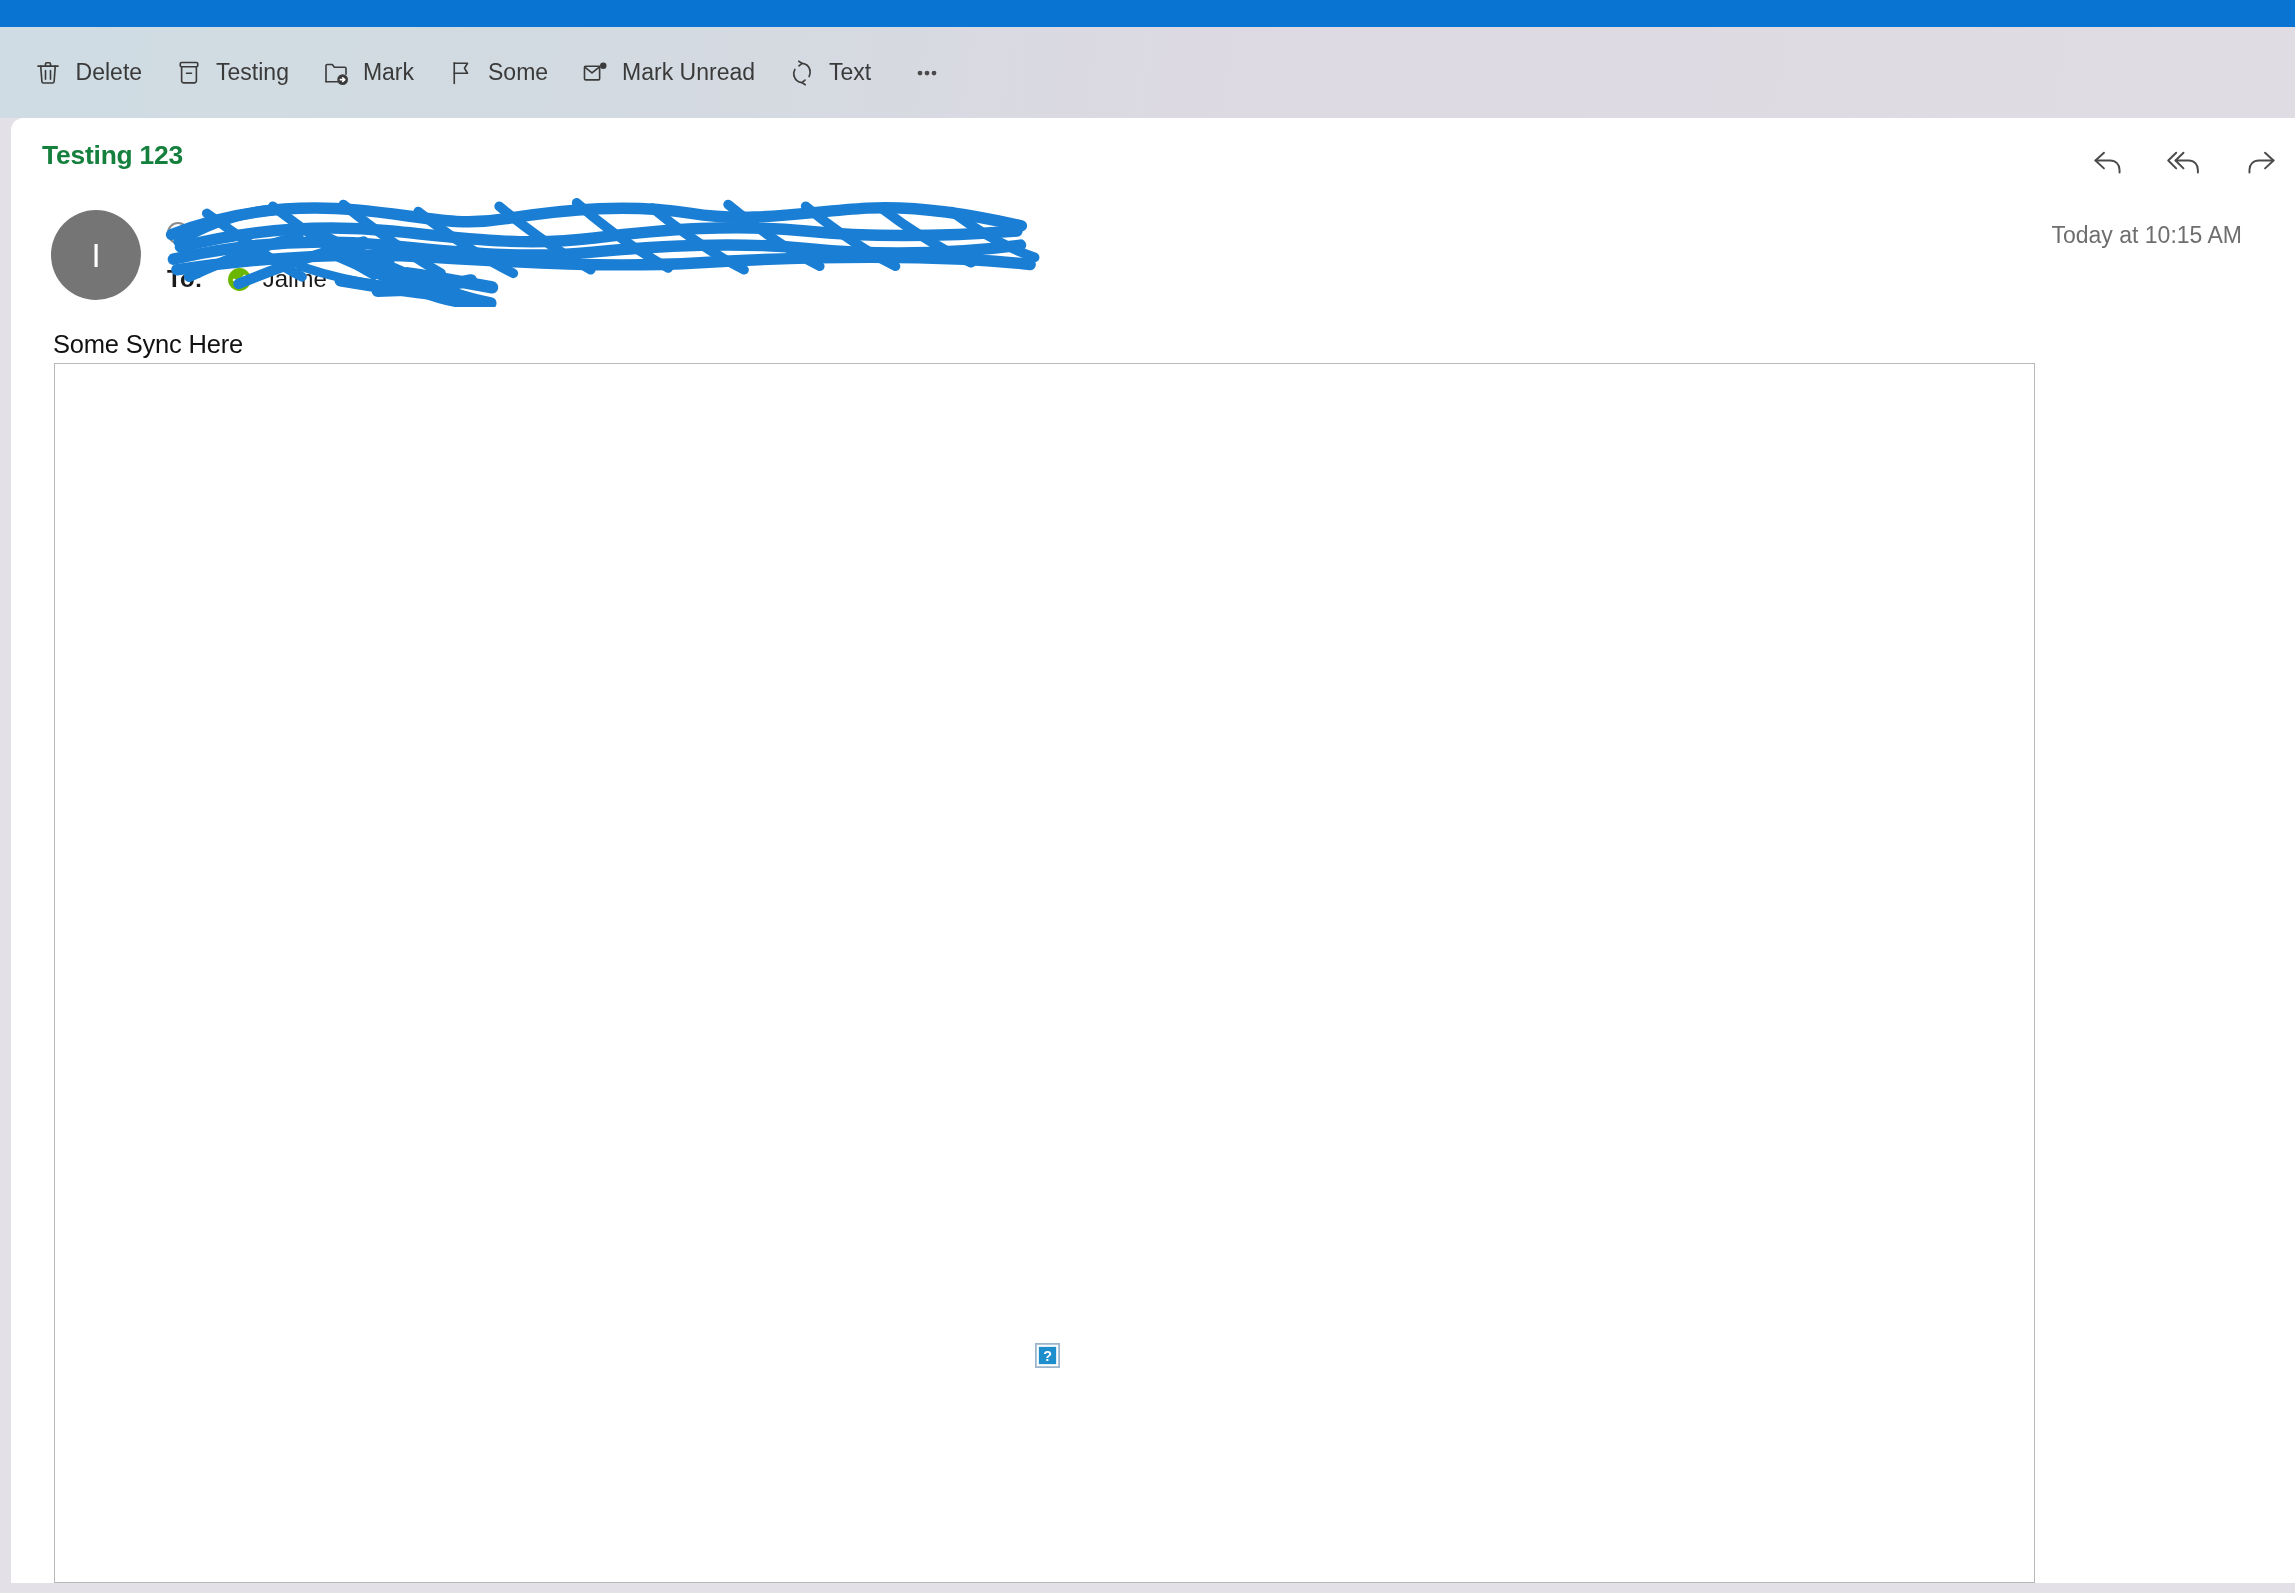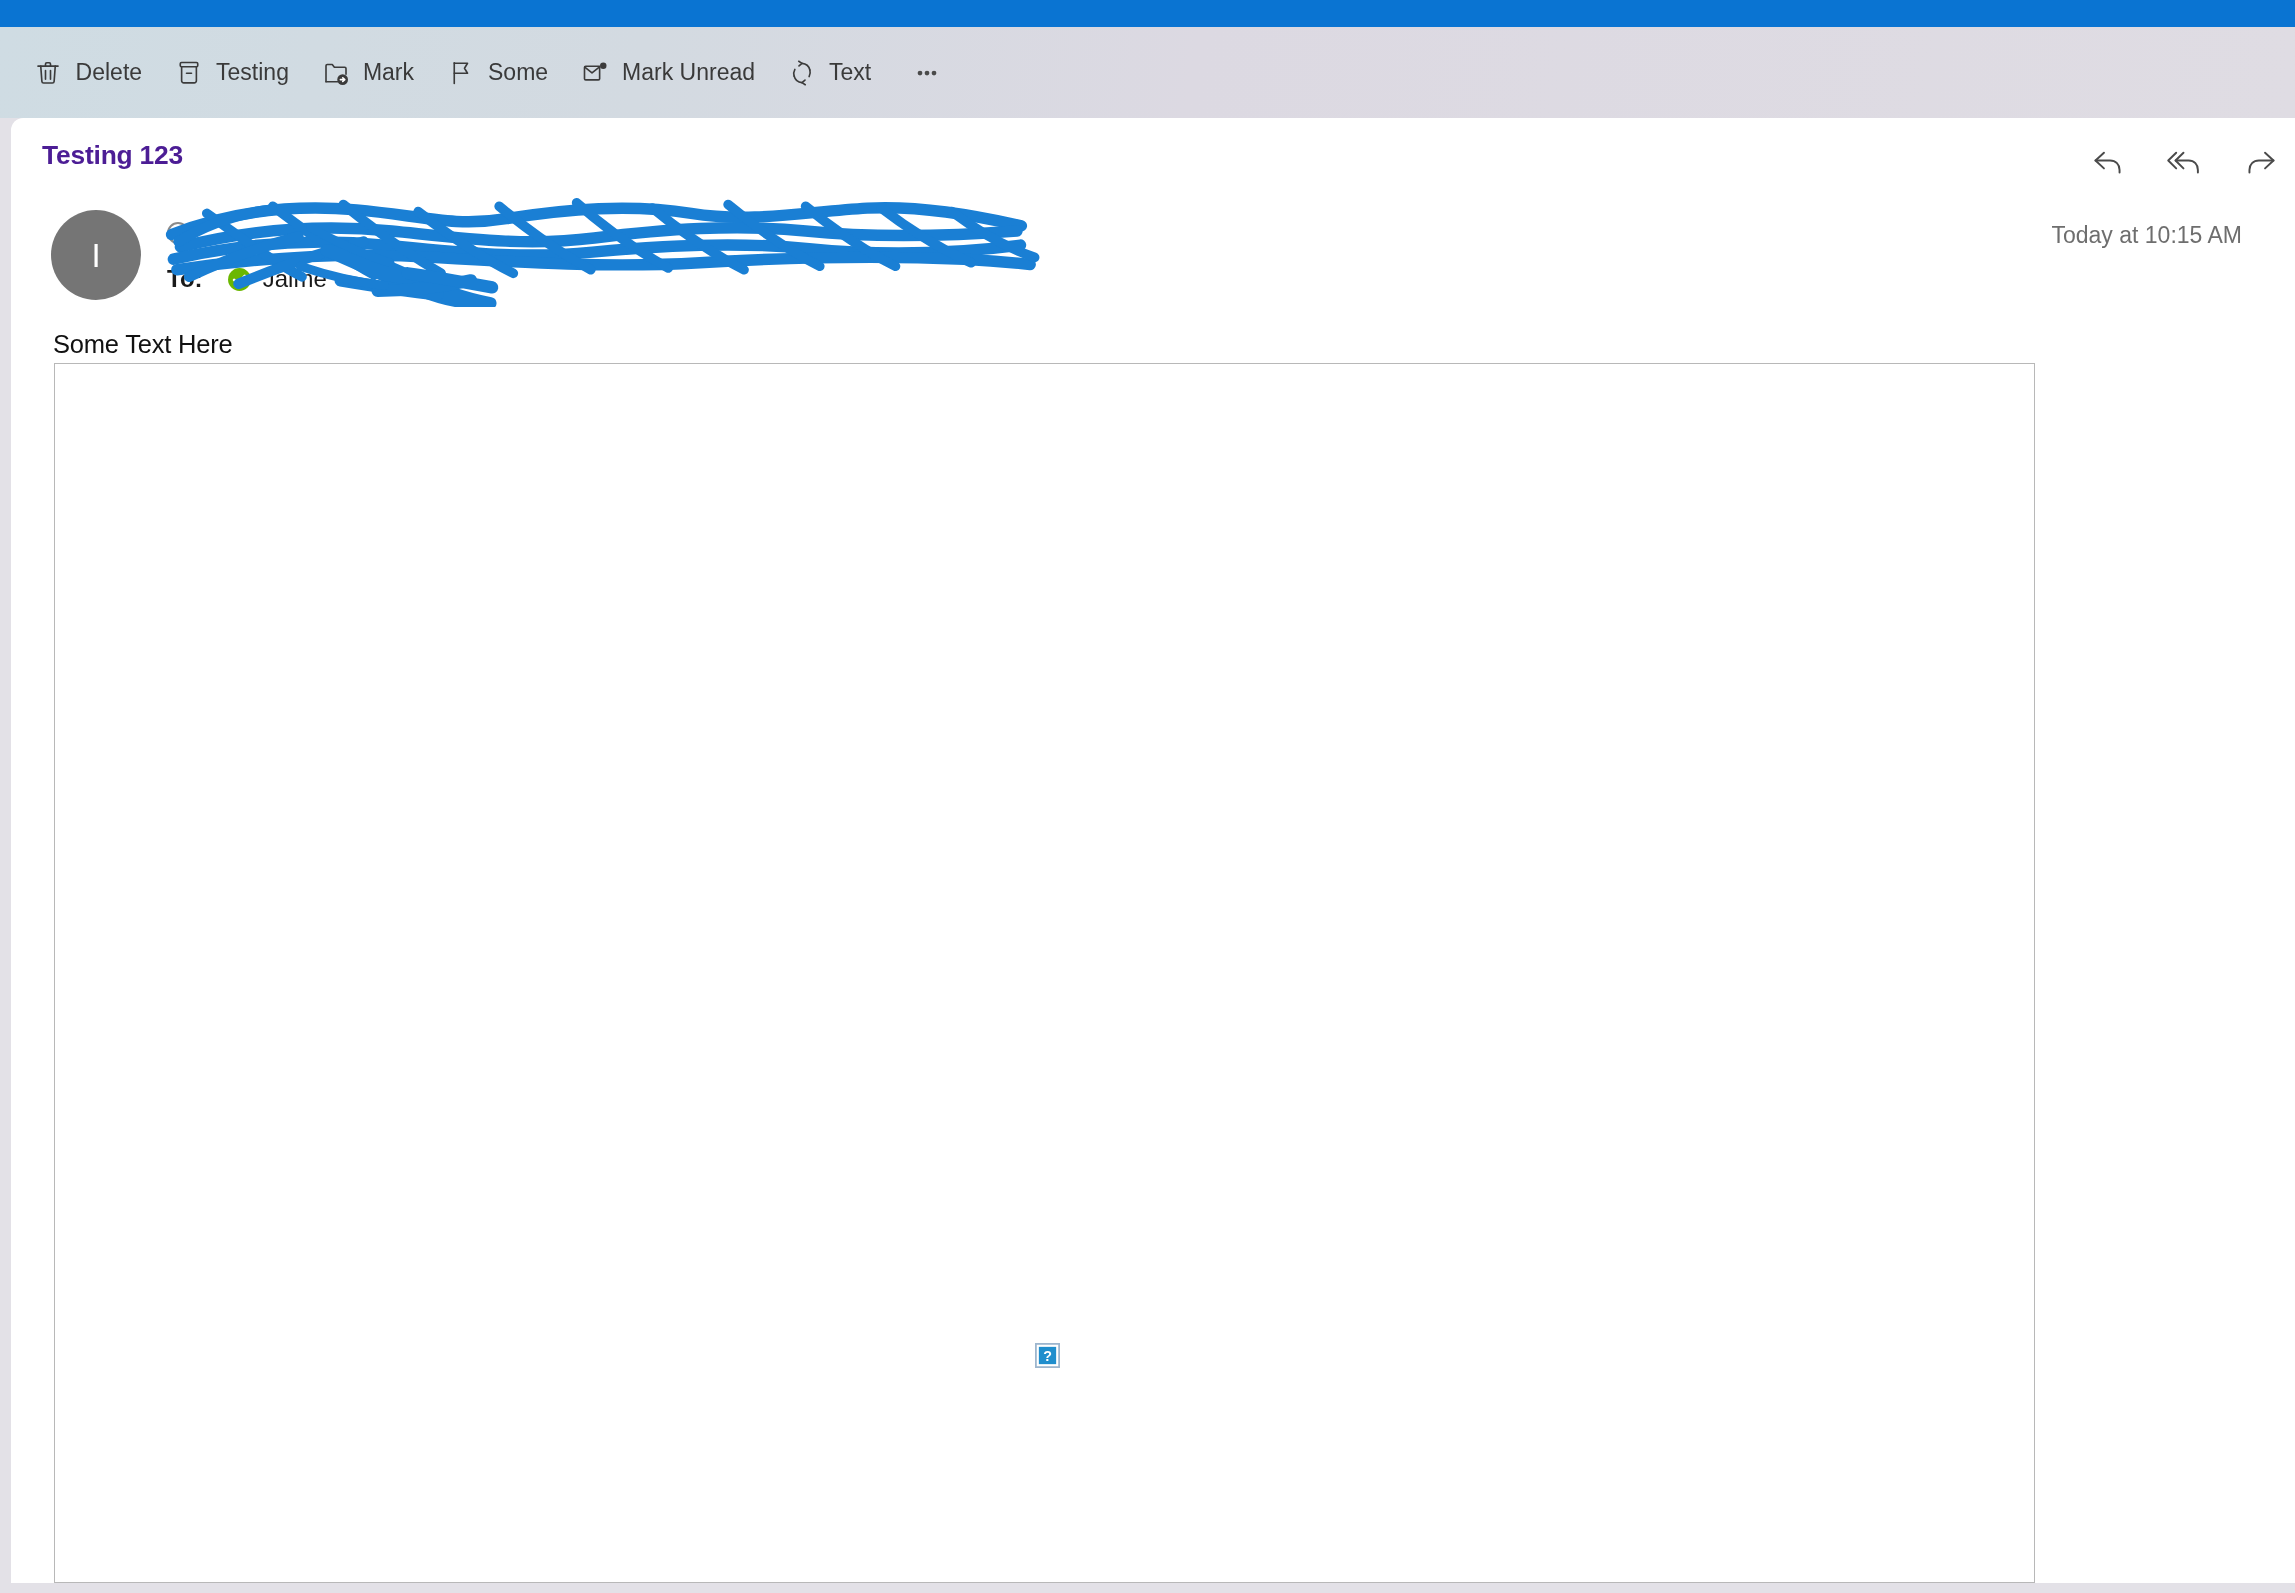--- a/index.html
+++ b/index.html
@@ -98,21 +98,21 @@
     box-sizing: border-box;
   }
 
   
   #message-subject {
     position: absolute;
     left: 42px;
     top: 140px;
     font-size: 26.4px;
     font-weight: bold;
-    color: #4c1d95;
+    color: #15803d;
     letter-spacing: -0.2px;
   }
 
   
   #message-actions {
     position: absolute;
     top: 145px;
     left: 2089px;
     display: flex;
     align-items: center;
@@ -433,21 +433,21 @@
         <path d="M254 112 C 290 112, 326 108, 360 100"></path>
         <path d="M288 92 C 320 96, 352 102, 384 108"></path>
       </g>
       <g stroke-width="10">
         <path d="M178 40 C 206 56, 236 70, 268 80"></path>
         <path d="M166 84 C 196 94, 228 102, 262 106"></path>
       </g>
     </svg>
   </div>
 
-  <div id="message-body-text">Some Text Here</div>
+  <div id="message-body-text">Some Sync Here</div>
 
   <div id="message-content-frame">
     <div id="broken-image-placeholder" style="left:980px; top:979px;">
       <svg viewBox="0 0 28 28">
         <rect x="0.5" y="0.5" width="27" height="27" fill="none" stroke="#9db6ce" stroke-width="3"></rect>
         <rect x="3.5" y="3.5" width="21" height="21" fill="#1f8ecd" stroke="#ffffff" stroke-width="1.6"></rect>
         <text x="14" y="20" text-anchor="middle" font-family="Liberation Sans, sans-serif" font-size="16" font-weight="bold" fill="#ffffff">?</text>
       </svg>
     </div>
   </div>

